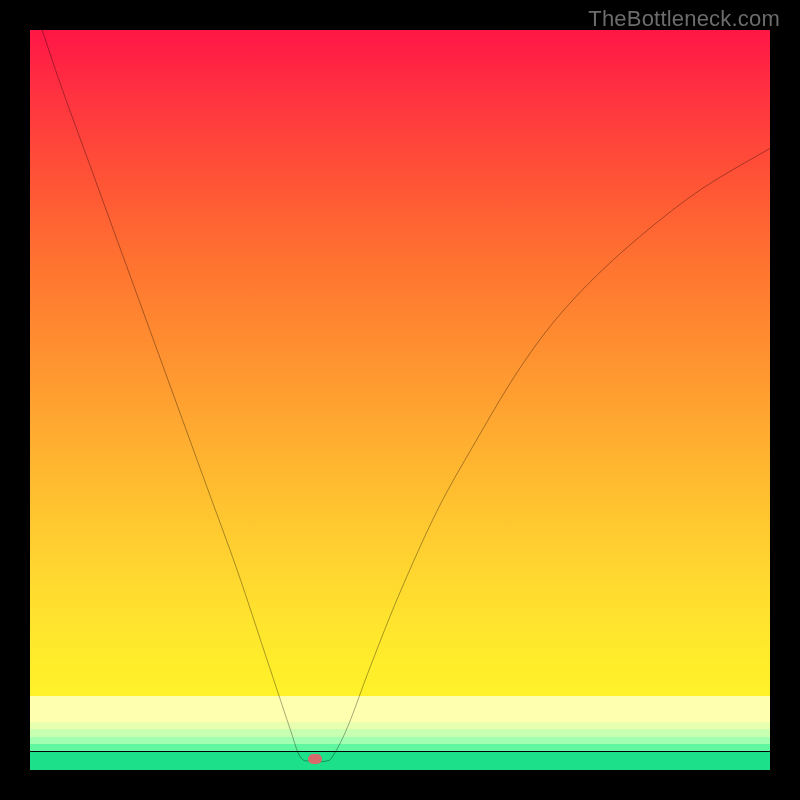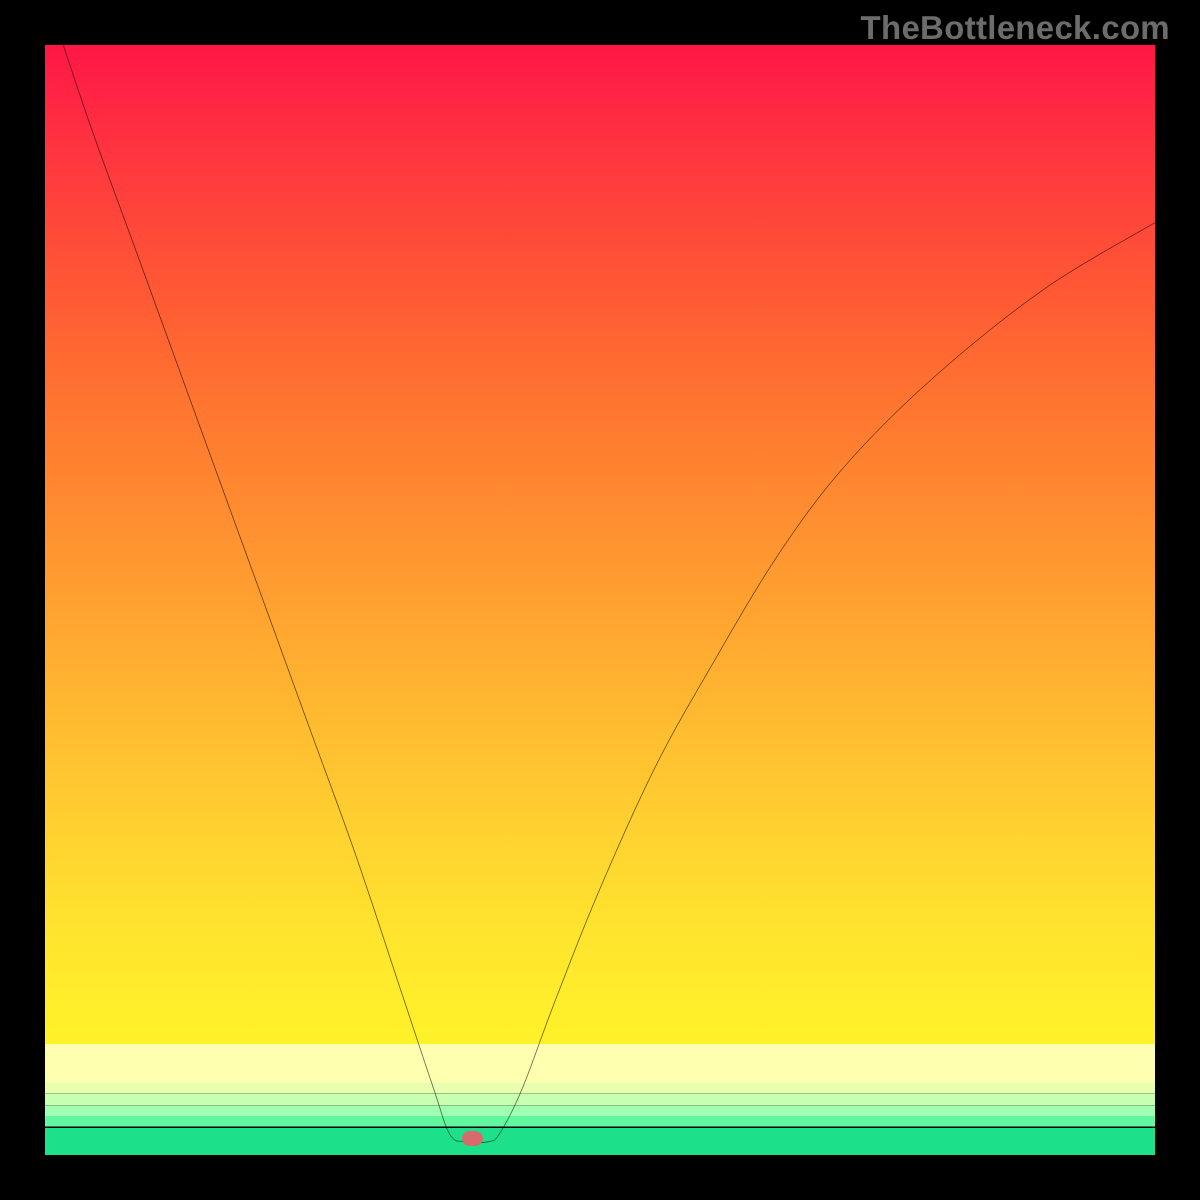--- a/index.html
+++ b/index.html
@@ -43,21 +43,21 @@
     height: 10px;
     border-radius: 5px;
     transform: translate(-50%, -50%);
   }
   .watermark {
     position: absolute;
     top: 6px;
     right: 20px;
     color: #6c6c6c;
     font-size: 22px;
-    font-weight: 700;
+    font-weight: 400;
     letter-spacing: 0.2px;
   }
 </style>
 </head>
 <body>
 
 <div class="frame">
 
   <div class="watermark">TheBottleneck.com</div>
 

